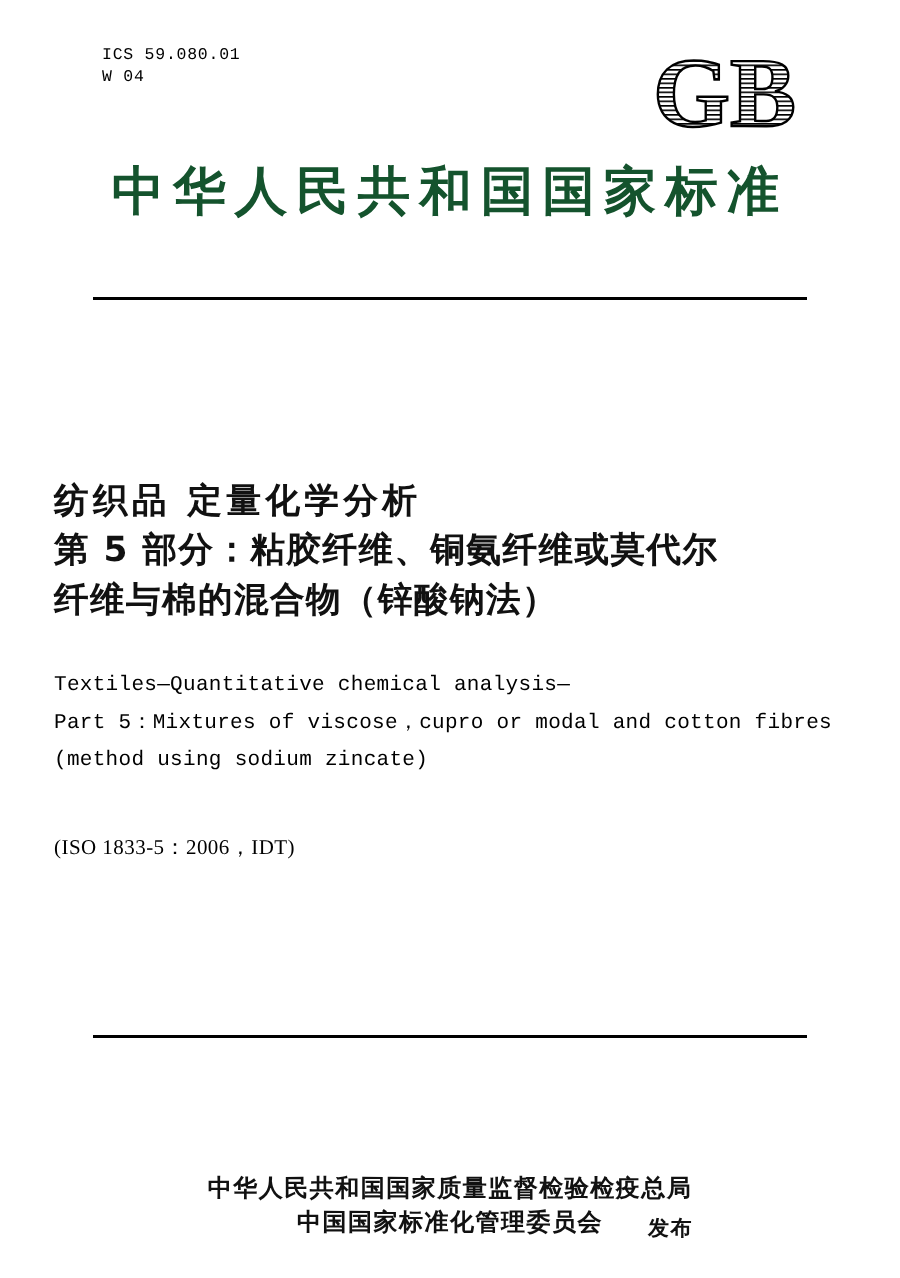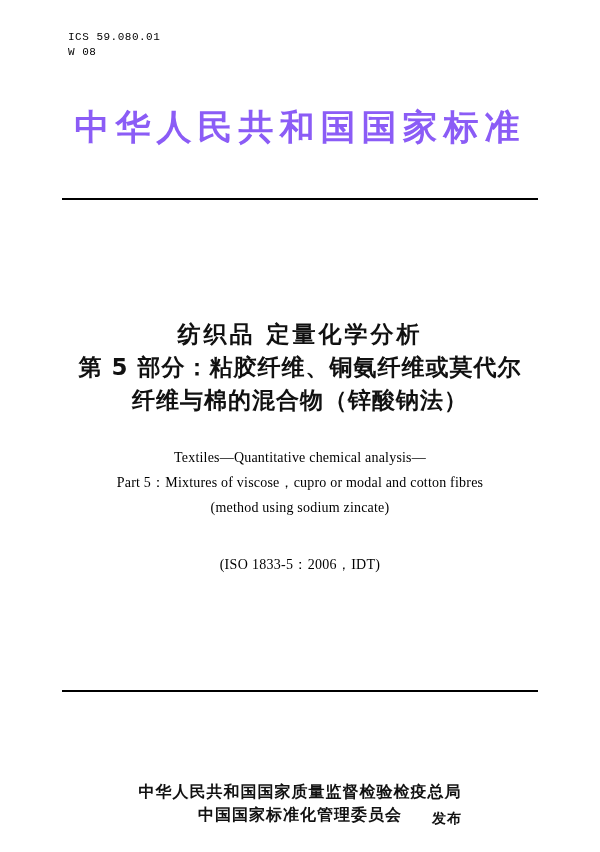--- a/index.html
+++ b/index.html
@@ -49,21 +49,21 @@
   .cn-standard-title {
     position: absolute;
     left: 0;
     right: 0;
     top: 104px;
     text-align: center;
     font-family: "DejaVu Sans", sans-serif;
     font-weight: bold;
     font-size: 35px;
     letter-spacing: 6px;
-    color: #8b5cf6;
+    color: #14532d;
   }
 
   
   .std-number {
     position: absolute;
     right: 62px;
     top: 172px;
     font-family: "Liberation Serif", serif;
     font-size: 15px;
     letter-spacing: 0.4px;
@@ -78,35 +78,35 @@
   }
   .rule-top { top: 198px; }
   .rule-bottom { top: 690px; }
 
   
   .title-block {
     position: absolute;
     left: 0;
     right: 0;
     top: 318px;
-    text-align: center;
+    padding-left: 36px;
   }
   .title-cn {
     font-family: "DejaVu Sans", sans-serif;
     font-weight: bold;
     font-size: 23px;
     line-height: 33px;
     letter-spacing: 1px;
     color: #111;
   }
   .title-cn .line1 { letter-spacing: 3px; }
 
   .title-en {
     margin-top: 28px;
-    font-family: Liberation Serif, serif;
+    font-family: Liberation Mono, monospace;
     font-size: 14px;
     line-height: 25px;
     letter-spacing: 0.2px;
   }
 
   .iso-ref {
     margin-top: 36px;
     font-family: "Liberation Serif", serif;
     font-size: 14px;
     letter-spacing: 0.3px;
@@ -157,23 +157,34 @@
     white-space: nowrap;
   }
 </style>
 </head>
 <body>
 
 <div class="page">
 
   <div class="ics-block">
     <div>ICS 59.080.01</div>
-    <div>W 08</div>
-  </div>
-
+    <div>W 04</div>
+  </div>
+
+  <div class="gb-emblem">
+    <svg width="110" height="62" viewBox="0 0 110 62" xmlns="http://www.w3.org/2000/svg" aria-hidden="true">
+      <defs>
+        <pattern id="hatch" width="3" height="3" patternUnits="userSpaceOnUse" patternTransform="rotate(0)">
+          <rect width="3" height="3" fill="#ffffff"></rect>
+          <rect width="3" height="1.1" fill="#000000"></rect>
+        </pattern>
+      </defs>
+      <text x="55" y="56" text-anchor="middle" font-family="Liberation Serif, serif" font-size="66" font-weight="bold" fill="url(#hatch)" stroke="#000000" stroke-width="1.6">GB</text>
+    </svg>
+  </div>
 
   <div class="cn-standard-title">中华人民共和国国家标准</div>
 
 
   <div class="rule rule-top"></div>
 
   <div class="title-block">
     <div class="title-cn">
       <div class="line1">纺织品  定量化学分析</div>
       <div>第 5 部分：粘胶纤维、铜氨纤维或莫代尔</div>

